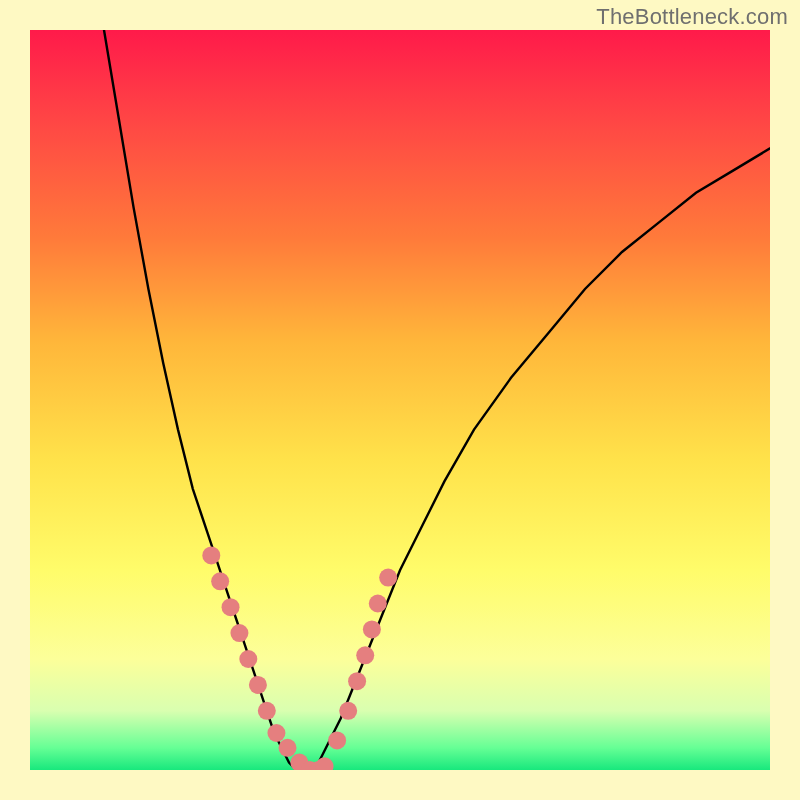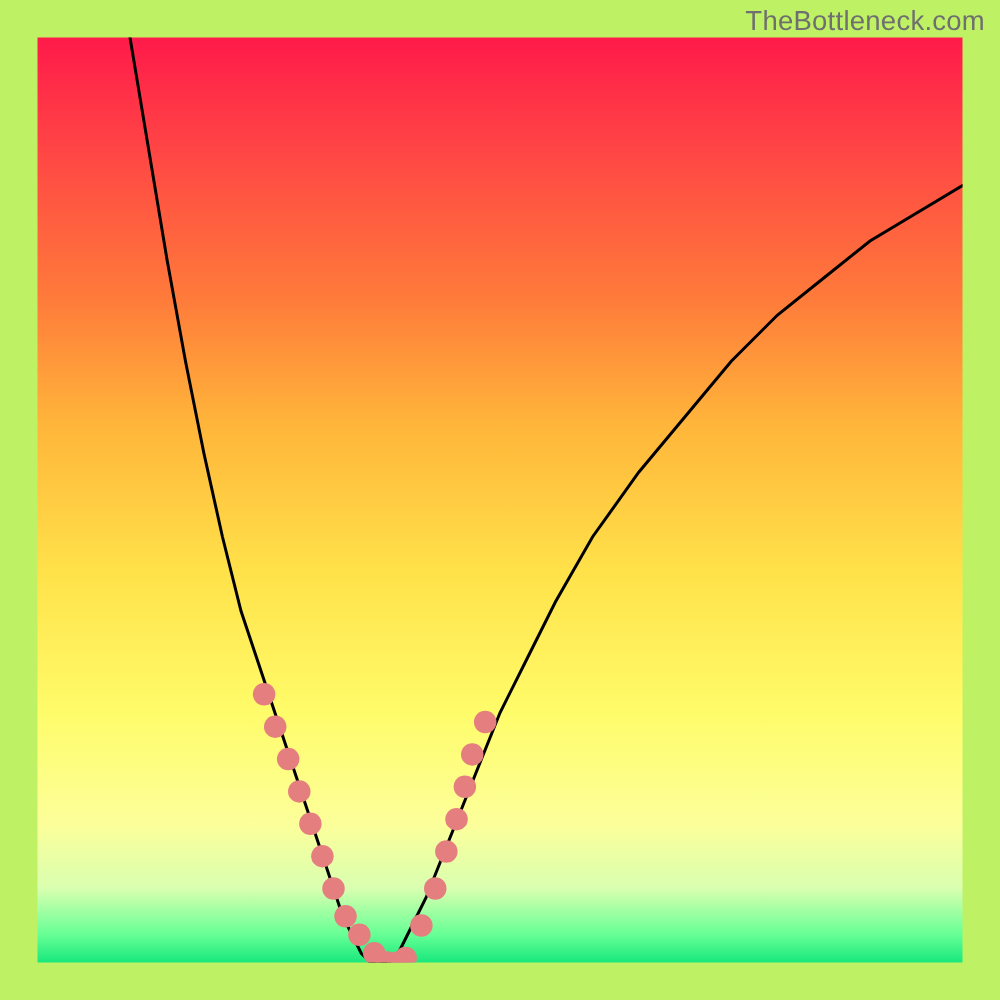--- a/index.html
+++ b/index.html
@@ -10,21 +10,21 @@
     background: #000;
     overflow: hidden;
     font-family: Arial, Helvetica, sans-serif;
   }
   .frame {
     position: absolute;
     top: 0;
     left: 0;
     width: 800px;
     height: 800px;
-    background: #bef264;
+    background: #fef9c3;
   }
   .plot {
     position: absolute;
     top: 30px;
     left: 30px;
     width: 740px;
     height: 740px;
     background: linear-gradient(
       to bottom,
       #ff1a4a 0%,

